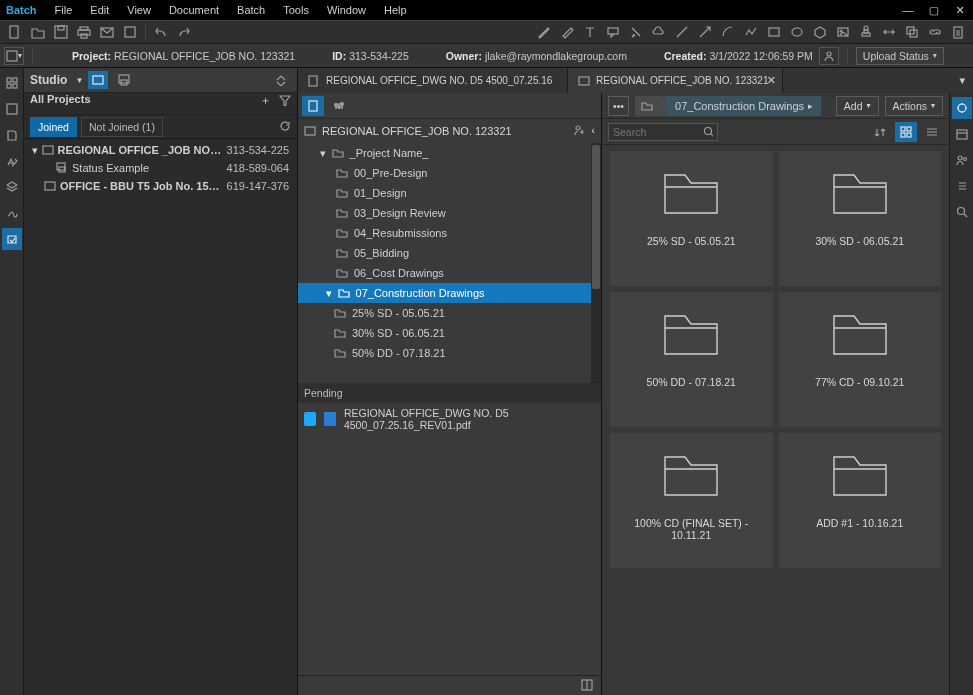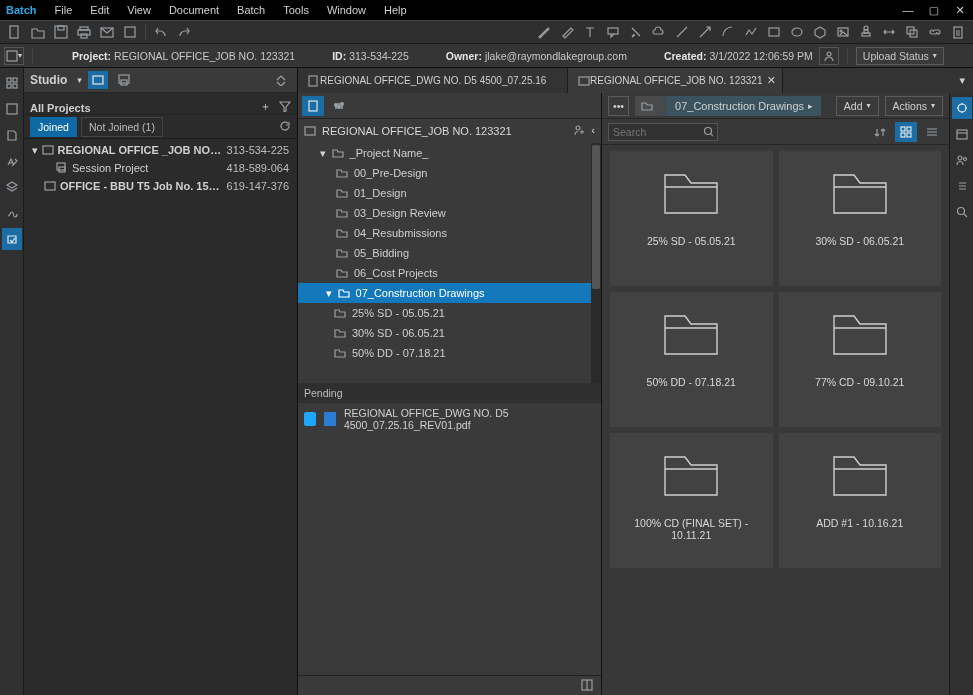--- a/index.html
+++ b/index.html
@@ -31,37 +31,37 @@
   .vtool .vbtn.selected { background:#1a6ea5; }
   .vtool.right { border-left:1px solid #1b1b1b; border-right:none; }
   
   .studio { width: 274px; background: #2b2b2b; display:flex; flex-direction:column; border-right:1px solid #111; }
   .studio-hdr { height: 25px; background:#3a3a3a; display:flex; align-items:center; padding:0 6px; gap:6px; border-bottom:1px solid #222; }
   .studio-hdr .title { font-weight:600; font-size:12px; margin-right:4px; }
   .studio-hdr .caret { font-size:9px; }
   .studio-hdr .iconbtn { width:20px; height:18px; display:flex; align-items:center; justify-content:center; }
   .studio-hdr .iconbtn.selected { background:#1a6ea5; }
   .studio-hdr .end { margin-left:auto; display:flex; gap:4px; }
-  .allproj { height: 22px; display:flex; align-items:flex-end; padding:0 6px; gap:10px; border-bottom:1px solid #222; }
+  .allproj { height: 22px; display:flex; align-items:flex-start; padding:0 6px; gap:10px; border-bottom:1px solid #222; }
   .allproj .txt { font-weight:600; }
   .allproj .end { margin-left:auto; display:flex; gap:8px; align-items:center; }
   .tabs { height: 24px; display:flex; align-items:center; gap:4px; padding:0 6px; border-bottom:1px solid #1a1a1a; }
   .tabs .tab { padding: 3px 7px; border:1px solid #444; color:#bdbdbd; font-size:10.5px; }
   .tabs .tab.active { background:#0f69a4; border-color:#0f69a4; color:#fff; }
   .tabs .end { margin-left:auto; }
   .tree { flex:1; overflow:auto; padding-top:2px; }
   .tree-row { display:flex; align-items:center; height:18px; padding-left:6px; gap:4px; }
   .tree-row .name { flex:1; white-space:nowrap; overflow:hidden; text-overflow:ellipsis; }
   .tree-row .code { color:#bdbdbd; padding-right:8px; }
   .tree-row .bold { font-weight:600; }
   
   .center { width: 304px; background:#3a3a3a; display:flex; flex-direction:column; border-right:1px solid #111; }
   
   .doctabs { height: 25px; background:#333; display:flex; align-items:stretch; }
-  .doctabs .tab { display:flex; align-items:center; padding:0 10px; border-right:1px solid #1c1c1c; min-width:150px; position:relative; }
+  .doctabs .tab { display:flex; align-items:center; gap:6px; padding:0 10px; border-right:1px solid #1c1c1c; min-width:150px; position:relative; }
   .doctabs .tab.active { background:#3a3a3a; }
   .doctabs .tab .close { position:absolute; right:6px; font-size:11px; }
   .doctabs .end { margin-left:auto; padding:0 8px; display:flex; align-items:center; }
   .center-bar { height: 26px; background:#3a3a3a; border-bottom:1px solid #262626; display:flex; align-items:center; gap:4px; padding:0 4px; }
   .center-bar .cbtn { width:22px; height:20px; display:flex; align-items:center; justify-content:center; }
   .center-bar .cbtn.selected { background:#1a6ea5; }
   .projrow { height:24px; display:flex; align-items:center; padding:0 6px; gap:6px; color:#d8d8d8; }
   .projrow .end { margin-left:auto; display:flex; gap:6px; }
   .ftree { flex:1; overflow:auto; font-size:11px; }
   .frow { display:flex; align-items:center; height:20px; gap:6px; padding-left:10px; }
@@ -405,21 +405,21 @@
             <rect x="1" y="2" width="10" height="8"></rect>
           </svg>
         <span class="name bold">REGIONAL OFFICE _JOB NO. 123321</span>
         <span class="code">313-534-225</span>
       </div>
       <div class="tree-row" style="padding-left:32px">
         <svg class="ico">
             <rect x="1" y="1" width="8" height="7"></rect>
             <rect x="3" y="5" width="6" height="5"></rect>
           </svg>
-        <span class="name">Session Project</span>
+        <span class="name">Status Example</span>
         <span class="code">418-589-064</span>
       </div>
       <div class="tree-row" style="padding-left:20px">
         <svg class="ico">
             <rect x="1" y="2" width="10" height="8"></rect>
           </svg>
         <span class="name bold">OFFICE - BBU T5 Job No. 15678</span>
         <span class="code">619-147-376</span>
       </div>
     </div>
@@ -512,21 +512,21 @@
           <div class="frow l3">
               <svg class="ico">
                 <path d="M1 3h4l1 2h5v5H1z"></path>
               </svg>
               <span>05_Bidding</span>
             </div>
           <div class="frow l3">
               <svg class="ico">
                 <path d="M1 3h4l1 2h5v5H1z"></path>
               </svg>
-              <span>06_Cost Projects</span>
+              <span>06_Cost Drawings</span>
             </div>
           <div class="frow l2 sel">
               <span>▾</span>
               <svg class="ico w">
                 <path d="M1 3h4l1 2h5v5H1z"></path>
               </svg>
               <span>07_Construction Drawings</span>
             </div>
           <div class="frow l4">
               <svg class="ico">

